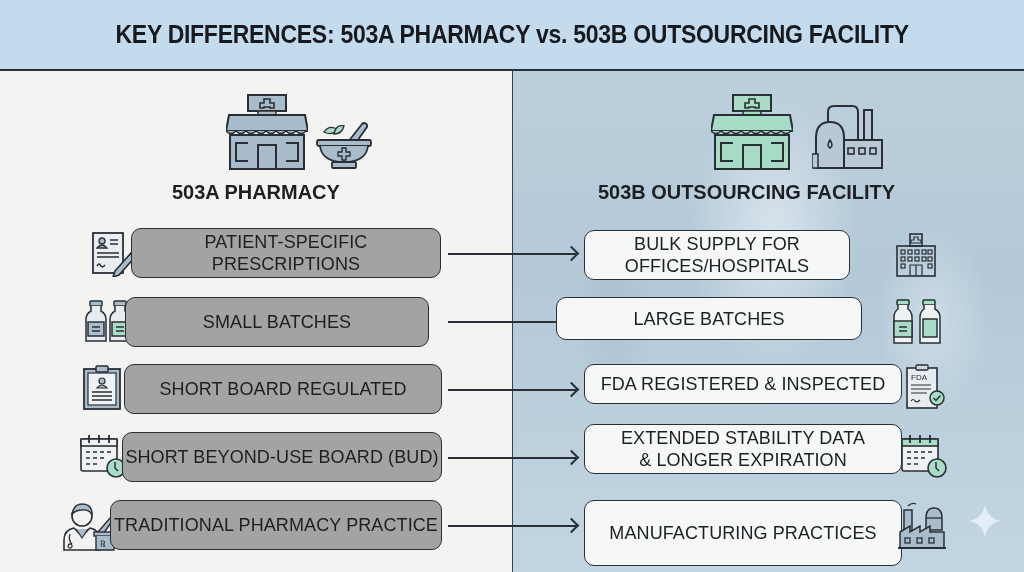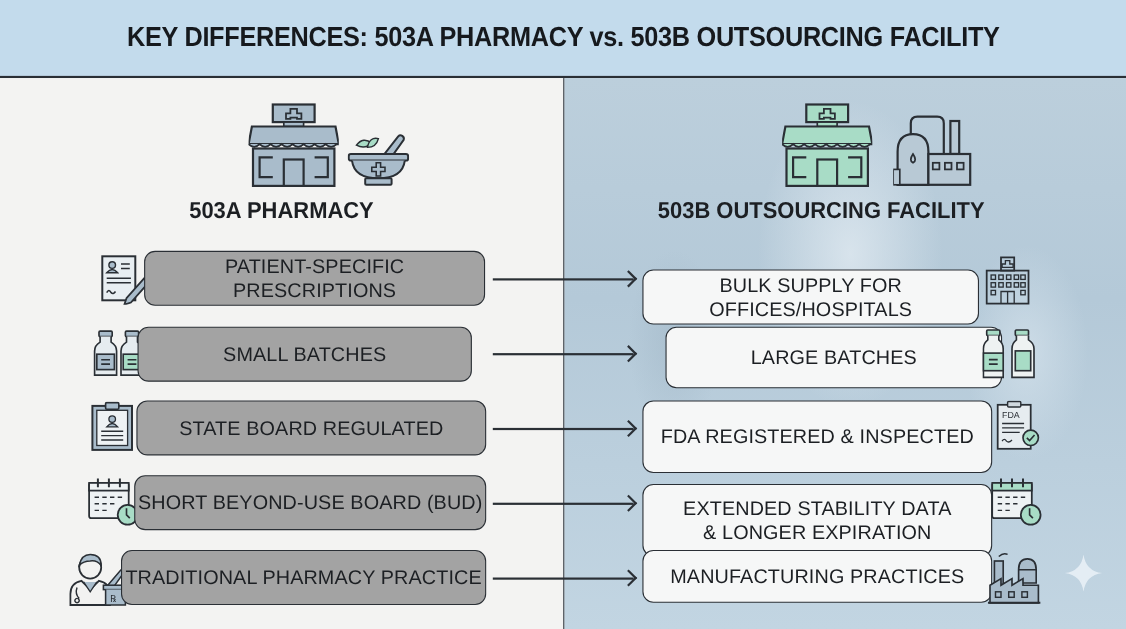--- a/index.html
+++ b/index.html
@@ -90,21 +90,21 @@
 <svg class="icon" style="left:91px;top:231px" width="46" height="46" viewBox="0 0 46 46">
   <rect x="2" y="2" width="30" height="40" fill="#e8eef2" stroke="#2a2f35" stroke-width="1.8"></rect>
   <circle cx="11" cy="10" r="3" fill="#a9bccb" stroke="#2a2f35" stroke-width="1.3"></circle>
   <path d="M6 17q5-6 10 0z" fill="#a9bccb" stroke="#2a2f35" stroke-width="1.3"></path>
   <path d="M19 9h8M19 13h8M6 22h22M6 26h22M6 35q2-4 4 0q2 2 4-1" fill="none" stroke="#2a2f35" stroke-width="1.4"></path>
   <path d="M24 40l16-18l4 4l-16 18l-6 2z" fill="#a9bccb" stroke="#2a2f35" stroke-width="1.6"></path>
 </svg>
 <div class="box left" style="left:131px;top:228px;width:310px;height:50px;white-space:pre-line"><span>PATIENT-SPECIFIC
 PRESCRIPTIONS</span></div>
 <div class="arrow" style="left:448px;top:253px;width:128px"></div>
-<div class="box right" style="left:584px;top:245px;width:306px;height:50px;white-space:pre-line"><span>BULK SUPPLY FOR
+<div class="box right" style="left:584px;top:230px;width:266px;height:50px;white-space:pre-line"><span>BULK SUPPLY FOR
 OFFICES/HOSPITALS</span></div>
 <svg class="icon" style="left:894px;top:232px" width="46" height="46" viewBox="0 0 46 46">
   <rect x="16" y="2" width="12" height="12" fill="none" stroke="#2a2f35" stroke-width="1.6"></rect>
   <path d="M20 5h4v3h3v3h-3v0h-4v0h-3v-3h3z" fill="none" stroke="#2a2f35" stroke-width="1.2"></path>
   <rect x="3" y="14" width="38" height="30" fill="none" stroke="#2a2f35" stroke-width="1.6"></rect>
   <g fill="none" stroke="#2a2f35" stroke-width="1.2">
     <rect x="7" y="18" width="4" height="4"></rect>
       <rect x="14" y="18" width="4" height="4"></rect>
       <rect x="21" y="18" width="4" height="4"></rect>
       <rect x="28" y="18" width="4" height="4"></rect>
@@ -129,21 +129,21 @@
     <rect x="30" y="1" width="12" height="5" rx="1" fill="#a9bccb"></rect>
     <path d="M31 6v5q-5 3-5 8v22h20v-22q0-5-5-8v-5" fill="#e6ecf0"></path>
     <rect x="28" y="22" width="16" height="14" fill="#a8dcc6"></rect>
     <path d="M32 27h8M32 31h8" fill="none"></path>
   </g>
 </svg>
 <div class="box left" style="left:125px;top:297px;width:304px;height:50px">
     <span>SMALL BATCHES</span>
   </div>
 <div class="arrow" style="left:448px;top:321px;width:128px"></div>
-<div class="box right" style="left:605px;top:297px;width:306px;height:56px">
+<div class="box right" style="left:556px;top:297px;width:306px;height:43px">
     <span>LARGE BATCHES</span>
   </div>
 <svg class="icon" style="left:893px;top:299px" width="50" height="46" viewBox="0 0 50 46">
   <g stroke="#2a2f35" stroke-width="1.5">
     <rect x="4" y="1" width="12" height="5" rx="1" fill="#a8dcc6"></rect>
     <path d="M5 6v4q-4 3-4 8v26h18v-26q0-5-4-8v-4" fill="#eef2f2"></path>
     <rect x="1" y="22" width="18" height="16" fill="#a8dcc6"></rect>
     <path d="M6 28h8M6 32h8" fill="none"></path>
     <rect x="30" y="1" width="12" height="5" rx="1" fill="#a8dcc6"></rect>
     <path d="M31 6v4q-4 3-4 8v26h20v-26q0-5-5-8v-4" fill="#eef2f2"></path>
@@ -153,24 +153,24 @@
 
 <svg class="icon" style="left:82px;top:365px" width="40" height="46" viewBox="0 0 40 46">
   <rect x="2" y="4" width="36" height="40" fill="#a9bccb" stroke="#2a2f35" stroke-width="1.8"></rect>
   <rect x="6" y="8" width="28" height="32" fill="#eef2f4" stroke="#2a2f35" stroke-width="1.2"></rect>
   <rect x="14" y="1" width="12" height="6" rx="1" fill="#a9bccb" stroke="#2a2f35" stroke-width="1.5"></rect>
   <circle cx="20" cy="16" r="3" fill="#a9bccb" stroke="#2a2f35" stroke-width="1.2"></circle>
   <path d="M15 23q5-6 10 0z" fill="#a9bccb" stroke="#2a2f35" stroke-width="1.2"></path>
   <path d="M10 27h20M10 31h20M10 35h20" stroke="#2a2f35" stroke-width="1.3"></path>
 </svg>
 <div class="box left" style="left:124px;top:364px;width:318px;height:50px">
-    <span>STATE BOARD REGULATED</span>
+    <span>SHORT BOARD REGULATED</span>
   </div>
 <div class="arrow" style="left:448px;top:389px;width:128px"></div>
-<div class="box right" style="left:584px;top:364px;width:318px;height:66px">
+<div class="box right" style="left:584px;top:364px;width:318px;height:40px">
     <span>FDA REGISTERED &amp; INSPECTED</span>
   </div>
 <svg class="icon" style="left:905px;top:364px" width="42" height="48" viewBox="0 0 42 48">
   <rect x="2" y="4" width="30" height="40" fill="#e6ecf0" stroke="#2a2f35" stroke-width="1.6"></rect>
   <rect x="11" y="1" width="12" height="5" rx="1" fill="#cfd8de" stroke="#2a2f35" stroke-width="1.3"></rect>
   <text x="6" y="16" font-family="Liberation Sans, sans-serif" font-size="8" fill="#2a2f35">FDA</text>
   <path d="M6 21h20M6 25h20M6 29h16M6 37q2-3 4 0q2 2 5-1" fill="none" stroke="#2a2f35" stroke-width="1.2"></path>
   <circle cx="32" cy="34" r="7" fill="#a8dcc6" stroke="#2a2f35" stroke-width="1.5"></circle>
   <path d="M28.5 34l2.5 2.5l4.5-5" fill="none" stroke="#2a2f35" stroke-width="1.5"></path>
 </svg>
@@ -180,21 +180,21 @@
   <rect x="1" y="6" width="36" height="7" fill="#eef2f4" stroke="#2a2f35" stroke-width="1.6"></rect>
   <path d="M9 2v8M19 2v8M29 2v8" stroke="#2a2f35" stroke-width="1.8"></path>
   <path d="M6 19h4M13 19h4M20 19h4M27 19h4M6 25h4M13 25h4M20 25h4M6 31h4M13 31h4" stroke="#2a2f35" stroke-width="1.3"></path>
   <circle cx="36" cy="35" r="9" fill="#a8dcc6" stroke="#2a2f35" stroke-width="1.6"></circle>
   <path d="M35 29v6l3 3" fill="none" stroke="#2a2f35" stroke-width="1.5"></path>
 </svg>
 <div class="box left" style="left:122px;top:432px;width:320px;height:50px">
     <span>SHORT BEYOND-USE BOARD (BUD)</span>
   </div>
 <div class="arrow" style="left:448px;top:457px;width:128px"></div>
-<div class="box right" style="left:584px;top:440px;width:318px;height:66px;white-space:pre-line"><span>EXTENDED STABILITY DATA
+<div class="box right" style="left:584px;top:424px;width:318px;height:50px;white-space:pre-line"><span>EXTENDED STABILITY DATA
 &amp; LONGER EXPIRATION</span></div>
 <svg class="icon" style="left:901px;top:433px" width="48" height="46" viewBox="0 0 48 46">
   <rect x="1" y="6" width="36" height="32" rx="2" fill="#eef2f4" stroke="#2a2f35" stroke-width="1.6"></rect>
   <rect x="1" y="6" width="36" height="7" fill="#a8dcc6" stroke="#2a2f35" stroke-width="1.6"></rect>
   <path d="M9 2v8M19 2v8M29 2v8" stroke="#2a2f35" stroke-width="1.8"></path>
   <path d="M6 19h4M13 19h4M20 19h4M27 19h4M6 25h4M13 25h4M20 25h4M6 31h4M13 31h4" stroke="#2a2f35" stroke-width="1.3"></path>
   <circle cx="36" cy="35" r="9" fill="#a8dcc6" stroke="#2a2f35" stroke-width="1.6"></circle>
   <path d="M35 29v6l3 3" fill="none" stroke="#2a2f35" stroke-width="1.5"></path>
 </svg>
 
@@ -206,21 +206,21 @@
   <path d="M8 32q-2 6 2 10M8 42a2 2 0 1 0 0.1 0" fill="none" stroke="#2a2f35" stroke-width="1.3"></path>
   <path d="M36 30l12-14a2 2 0 0 1 3 2l-10 14" fill="#a9bccb" stroke="#2a2f35" stroke-width="1.4"></path>
   <rect x="32" y="30" width="22" height="4" fill="#a9bccb" stroke="#2a2f35" stroke-width="1.4"></rect>
   <path d="M34 34v14h18v-14" fill="#a9bccb" stroke="#2a2f35" stroke-width="1.4"></path>
   <text x="38" y="45" font-family="Liberation Serif, serif" font-size="9" fill="#2a2f35">℞</text>
 </svg>
 <div class="box left" style="left:110px;top:500px;width:332px;height:50px">
     <span>TRADITIONAL PHARMACY PRACTICE</span>
   </div>
 <div class="arrow" style="left:448px;top:525px;width:128px"></div>
-<div class="box right" style="left:584px;top:500px;width:318px;height:48px">
+<div class="box right" style="left:584px;top:500px;width:318px;height:66px">
     <span>MANUFACTURING PRACTICES</span>
   </div>
 <svg class="icon" style="left:898px;top:500px" width="48" height="50" viewBox="0 0 48 50">
   <path d="M10 6q4-4 8-2" fill="none" stroke="#2a2f35" stroke-width="1.3"></path>
   <rect x="6" y="10" width="8" height="22" fill="#a9bccb" stroke="#2a2f35" stroke-width="1.5"></rect>
   <path d="M28 18q0-10 8-10q8 0 8 10v12h-16z" fill="#a9bccb" stroke="#2a2f35" stroke-width="1.5"></path>
   <path d="M28 18h16" stroke="#2a2f35" stroke-width="1.3"></path>
   <path d="M2 48v-16l10-6v6l10-6v6l10-6v6h14v16z" fill="#a9bccb" stroke="#2a2f35" stroke-width="1.5"></path>
   <rect x="7" y="38" width="5" height="5" fill="none" stroke="#2a2f35" stroke-width="1.3"></rect>
   <rect x="19" y="38" width="5" height="5" fill="none" stroke="#2a2f35" stroke-width="1.3"></rect>

